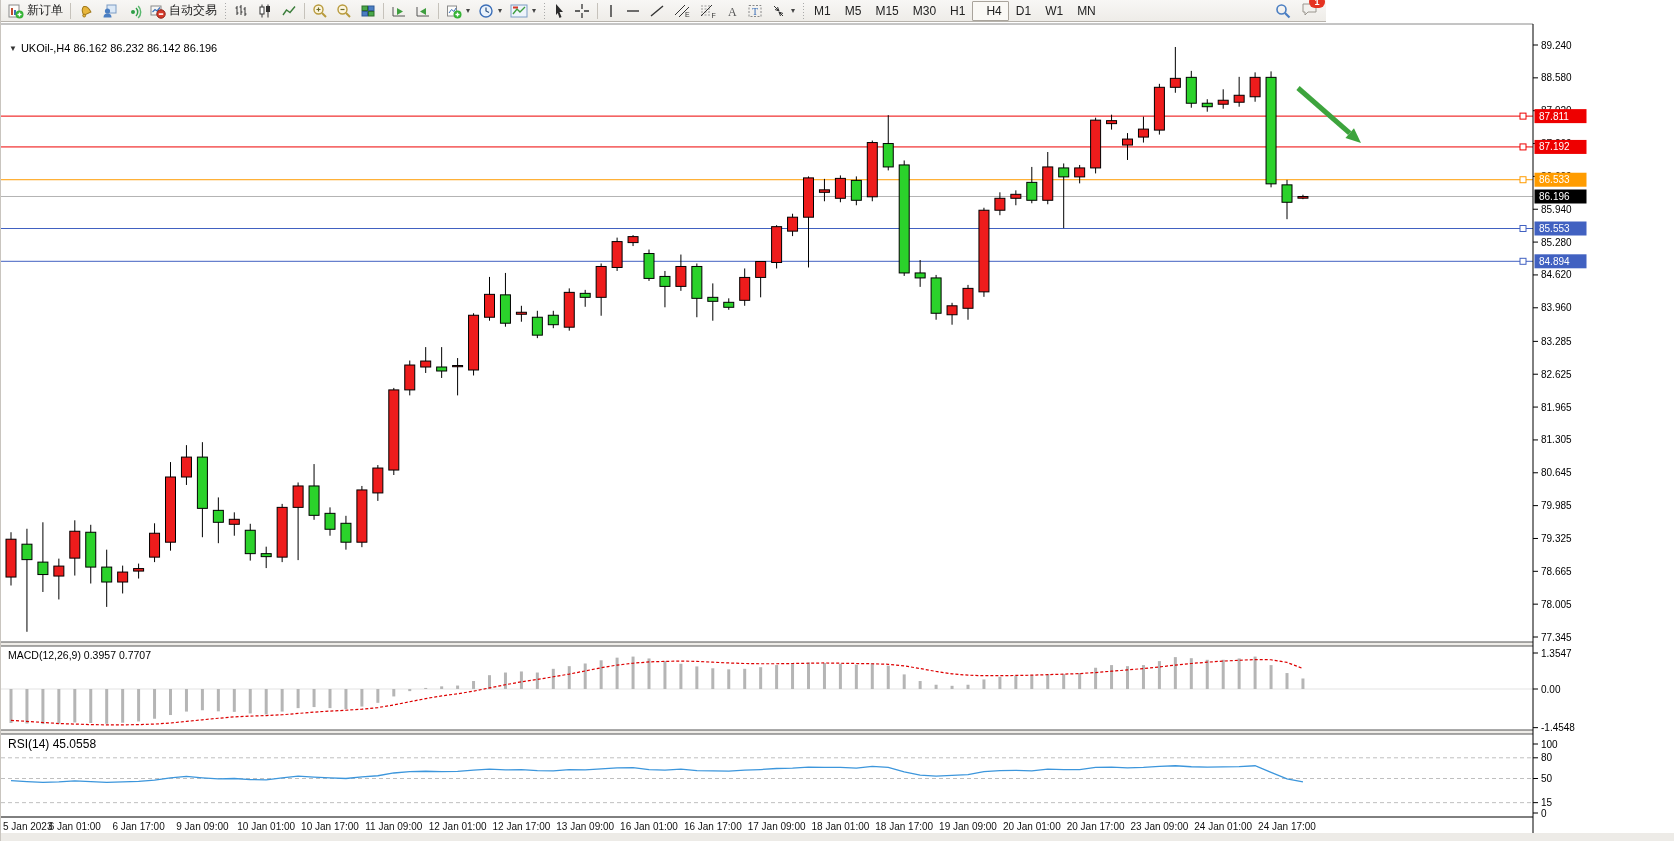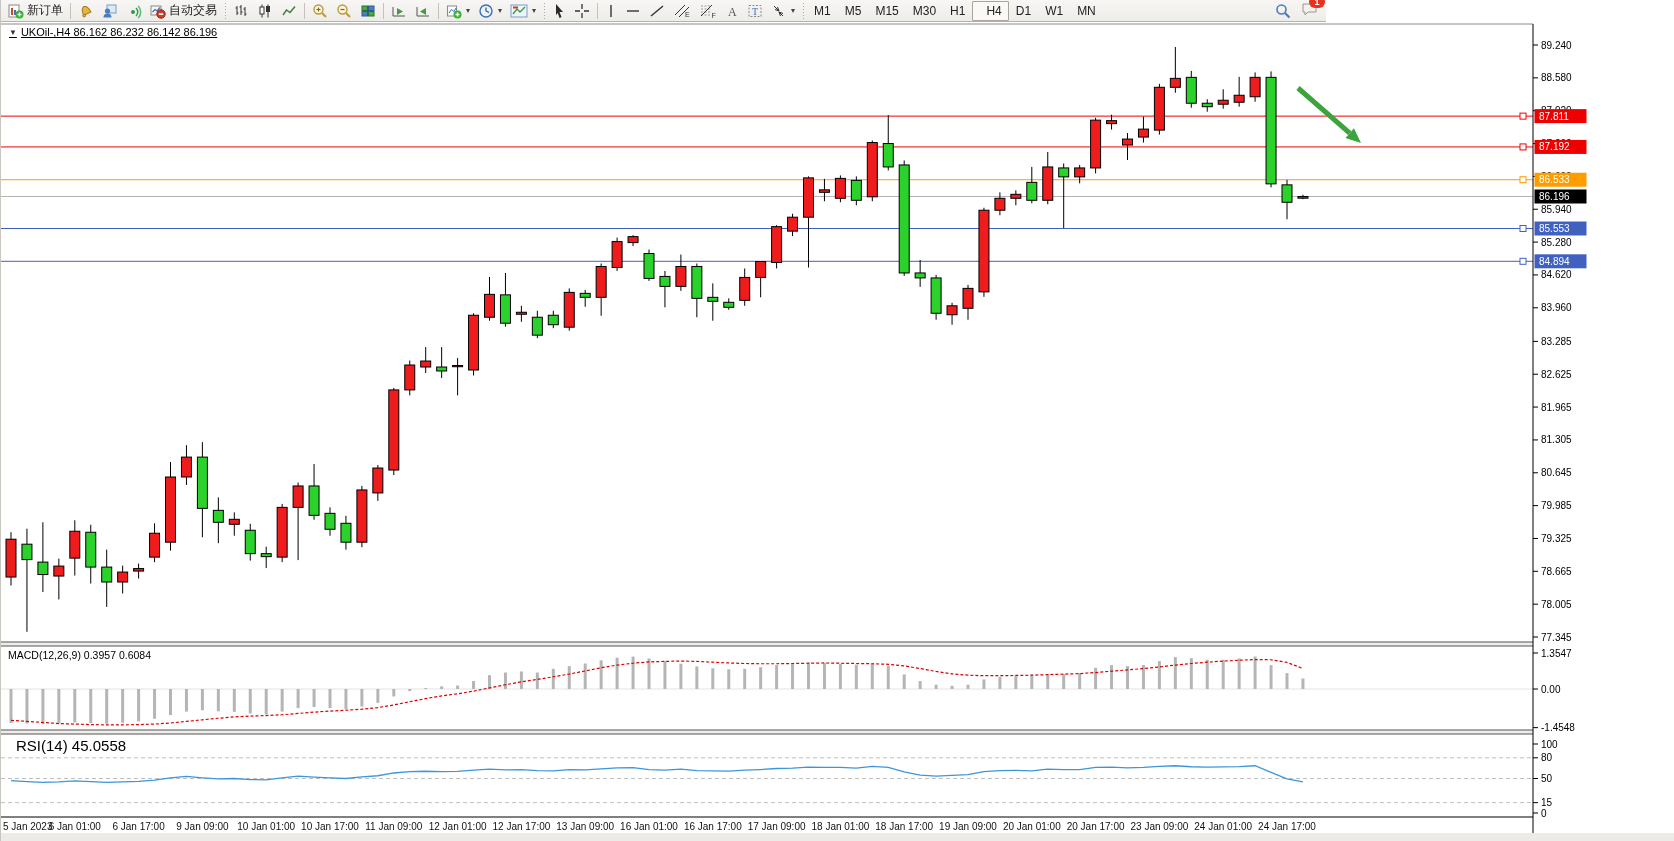--- a/index.html
+++ b/index.html
@@ -17,24 +17,24 @@
   .tf.active{background:#faf9f6;border:1px solid #a9a49c;border-radius:1px;padding-left:13px;}
   .right-icons{margin-left:auto;display:flex;align-items:center;margin-right:8px;gap:10px;}
   .chat-wrap{position:relative;}
   .badge{position:absolute;top:-5px;right:-7px;background:#e53322;color:#fff;border-radius:8px;min-width:12px;height:12px;
     font-size:9px;line-height:12px;text-align:center;padding:0 2px;font-weight:bold;}
   .caret{font-size:8px;color:#444;margin-left:1px;}
   
   .chart-area{position:absolute;top:22px;left:0;width:1674px;height:819px;}
   #chart-svg{position:absolute;top:0;left:0;}
   .overlay{position:absolute;font-size:11px;color:#000;white-space:nowrap;}
-  .title-ov{top:4px;left:8px;text-decoration:underline;}
+  .title-ov{top:20px;left:8px;}
   .title-ov .arr{font-size:8px;vertical-align:1px;margin-right:4px;color:#333;}
   .macd-ov{top:627px;left:7px;font-size:10.5px;}
-  .rsi-ov{top:715px;left:15px;font-size:15px;}
+  .rsi-ov{top:715px;left:7px;font-size:12px;}
 </style>
 </head>
 <body>
 
 <div class="app">
 
   <div class="toolbar">
     <div class="tbtn">
       <svg width="16" height="16" viewBox="0 0 16 16">
         <rect x="1" y="2" width="10" height="12" fill="#fdfdfb" stroke="#8a8a8a"></rect>
@@ -619,16 +619,16 @@
           <text x="1030.8" y="808" font-size="10" fill="#111" font-family="Liberation Sans,sans-serif" text-anchor="middle">20 Jan 01:00</text>
           <text x="1094.6" y="808" font-size="10" fill="#111" font-family="Liberation Sans,sans-serif" text-anchor="middle">20 Jan 17:00</text>
           <text x="1158.3999999999999" y="808" font-size="10" fill="#111" font-family="Liberation Sans,sans-serif" text-anchor="middle">23 Jan 09:00</text>
           <text x="1222.2" y="808" font-size="10" fill="#111" font-family="Liberation Sans,sans-serif" text-anchor="middle">24 Jan 01:00</text>
           <text x="1286" y="808" font-size="10" fill="#111" font-family="Liberation Sans,sans-serif" text-anchor="middle">24 Jan 17:00</text>
         </g>
       </svg>
     <div class="overlay title-ov">
       <span class="arr">▼</span><span>UKOil-,H4  86.162 86.232 86.142 86.196</span>
     </div>
-    <div class="overlay macd-ov">MACD(12,26,9) 0.3957 0.6084</div>
+    <div class="overlay macd-ov">MACD(12,26,9) 0.3957 0.7707</div>
     <div class="overlay rsi-ov">RSI(14) 45.0558</div>
   </div>
 </div>
 
 </body></html>

